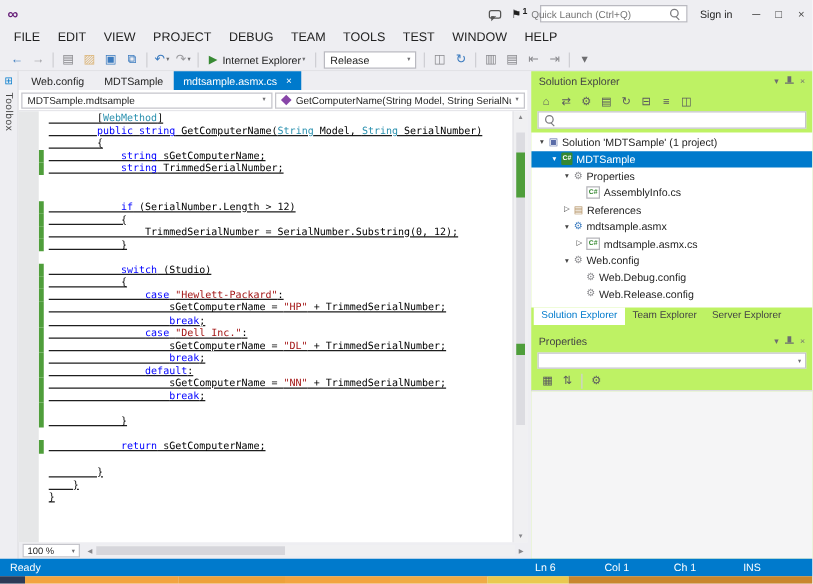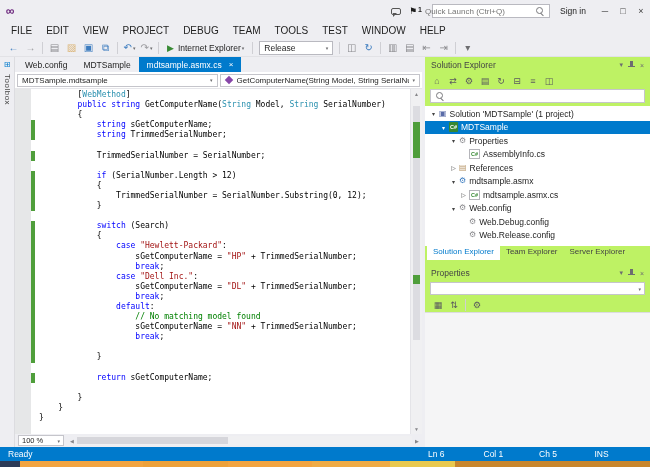--- a/index.html
+++ b/index.html
@@ -57,21 +57,21 @@
   .combo { flex:1; height:13px; border:1px solid #c5c5cb; display:flex; align-items:center; font-size:8px;
            padding:0 4px; overflow:hidden; white-space:nowrap; min-width:0; }
   .combo .val { overflow:hidden; white-space:nowrap; }
   .combo .caret { margin-left:auto; font-size:5px; color:#6d6d70; padding-left:3px; }
   .method-ic { width:6px; height:6px; background:#8745a8; transform:rotate(45deg); margin:0 5px 0 1px; flex:none; }
 
   .editor-wrap { flex:1; display:flex; background:#fff; min-height:0; }
   .gutter { width:16px; flex:none; background:#e6e7e8; }
   .code { flex:1; min-width:0; overflow:hidden; padding-top:1px; }
   .code-line { display:flex; height:10.1px; line-height:10.1px; white-space:pre;
-               font-family:"DejaVu Sans Mono","Liberation Mono",monospace; font-size:8px; }
+               font-family:"DejaVu Sans Mono","Liberation Mono",monospace; font-size:8px;text-decoration:underline; }
   .chg { width:4px; flex:none; margin-right:4px; }
   .chg.on { background:#4f9e3b; }
   .tok-k { color:#0000ff; } .tok-t { color:#2b91af; } .tok-s { color:#a31515; }
   .tok-c { color:#008000; } .tok-p { color:#000; }
 
   .vscroll { width:12px; flex:none; display:flex; flex-direction:column; background:#f0f0f2; border-left:1px solid #e4e4e8; }
   .vscroll .arr { height:10px; line-height:10px; text-align:center; font-size:5px; color:#86868a; }
   .vscroll .track { flex:1; position:relative; }
   .vscroll .thumb { position:absolute; left:2px; right:2px; top:2%; height:72%; background:#dcdce1; }
   .vscroll .mark { position:absolute; left:2px; right:2px; background:#4f9e3b; }
@@ -223,37 +223,35 @@
       </div>
       <div class="editor-wrap">
         <div class="gutter"></div>
         <div class="code">
             <div class="code-line"><span class="chg"></span><span class="code-text"><span class="tok-p">        [</span><span class="tok-t">WebMethod</span><span class="tok-p">]</span></span></div>
             <div class="code-line"><span class="chg"></span><span class="code-text"><span class="tok-p">        </span><span class="tok-k">public</span><span class="tok-p"> </span><span class="tok-k">string</span><span class="tok-p"> GetComputerName(</span><span class="tok-t">String</span><span class="tok-p"> Model, </span><span class="tok-t">String</span><span class="tok-p"> SerialNumber)</span></span></div>
             <div class="code-line"><span class="chg"></span><span class="code-text"><span class="tok-p">        {</span></span></div>
             <div class="code-line"><span class="chg on"></span><span class="code-text"><span class="tok-p">            </span><span class="tok-k">string</span><span class="tok-p"> sGetComputerName;</span></span></div>
             <div class="code-line"><span class="chg on"></span><span class="code-text"><span class="tok-p">            </span><span class="tok-k">string</span><span class="tok-p"> TrimmedSerialNumber;</span></span></div>
             <div class="code-line"><span class="chg"></span><span class="code-text"></span></div>
-            <div class="code-line"><span class="chg on"></span><span class="code-text"><span class="tok-p">            TrimmedSerialNumber = SerialNumber;</span></span></div>
             <div class="code-line"><span class="chg"></span><span class="code-text"></span></div>
             <div class="code-line"><span class="chg on"></span><span class="code-text"><span class="tok-p">            </span><span class="tok-k">if</span><span class="tok-p"> (SerialNumber.Length &gt; 12)</span></span></div>
             <div class="code-line"><span class="chg on"></span><span class="code-text"><span class="tok-p">            {</span></span></div>
             <div class="code-line"><span class="chg on"></span><span class="code-text"><span class="tok-p">                TrimmedSerialNumber = SerialNumber.Substring(0, 12);</span></span></div>
             <div class="code-line"><span class="chg on"></span><span class="code-text"><span class="tok-p">            }</span></span></div>
             <div class="code-line"><span class="chg"></span><span class="code-text"></span></div>
-            <div class="code-line"><span class="chg on"></span><span class="code-text"><span class="tok-p">            </span><span class="tok-k">switch</span><span class="tok-p"> (Search)</span></span></div>
+            <div class="code-line"><span class="chg on"></span><span class="code-text"><span class="tok-p">            </span><span class="tok-k">switch</span><span class="tok-p"> (Studio)</span></span></div>
             <div class="code-line"><span class="chg on"></span><span class="code-text"><span class="tok-p">            {</span></span></div>
             <div class="code-line"><span class="chg on"></span><span class="code-text"><span class="tok-p">                </span><span class="tok-k">case</span><span class="tok-p"> </span><span class="tok-s">"Hewlett-Packard"</span><span class="tok-p">:</span></span></div>
             <div class="code-line"><span class="chg on"></span><span class="code-text"><span class="tok-p">                    sGetComputerName = </span><span class="tok-s">"HP"</span><span class="tok-p"> + TrimmedSerialNumber;</span></span></div>
             <div class="code-line"><span class="chg on"></span><span class="code-text"><span class="tok-p">                    </span><span class="tok-k">break</span><span class="tok-p">;</span></span></div>
             <div class="code-line"><span class="chg on"></span><span class="code-text"><span class="tok-p">                </span><span class="tok-k">case</span><span class="tok-p"> </span><span class="tok-s">"Dell Inc."</span><span class="tok-p">:</span></span></div>
             <div class="code-line"><span class="chg on"></span><span class="code-text"><span class="tok-p">                    sGetComputerName = </span><span class="tok-s">"DL"</span><span class="tok-p"> + TrimmedSerialNumber;</span></span></div>
             <div class="code-line"><span class="chg on"></span><span class="code-text"><span class="tok-p">                    </span><span class="tok-k">break</span><span class="tok-p">;</span></span></div>
             <div class="code-line"><span class="chg on"></span><span class="code-text"><span class="tok-p">                </span><span class="tok-k">default</span><span class="tok-p">:</span></span></div>
-            <div class="code-line"><span class="chg on"></span><span class="code-text"><span class="tok-p">                    </span><span class="tok-c">// No matching model found</span></span></div>
             <div class="code-line"><span class="chg on"></span><span class="code-text"><span class="tok-p">                    sGetComputerName = </span><span class="tok-s">"NN"</span><span class="tok-p"> + TrimmedSerialNumber;</span></span></div>
             <div class="code-line"><span class="chg on"></span><span class="code-text"><span class="tok-p">                    </span><span class="tok-k">break</span><span class="tok-p">;</span></span></div>
             <div class="code-line"><span class="chg on"></span><span class="code-text"></span></div>
             <div class="code-line"><span class="chg on"></span><span class="code-text"><span class="tok-p">            }</span></span></div>
             <div class="code-line"><span class="chg"></span><span class="code-text"></span></div>
             <div class="code-line"><span class="chg on"></span><span class="code-text"><span class="tok-p">            </span><span class="tok-k">return</span><span class="tok-p"> sGetComputerName;</span></span></div>
             <div class="code-line"><span class="chg"></span><span class="code-text"></span></div>
             <div class="code-line"><span class="chg"></span><span class="code-text"><span class="tok-p">        }</span></span></div>
             <div class="code-line"><span class="chg"></span><span class="code-text"><span class="tok-p">    }</span></span></div>
             <div class="code-line"><span class="chg"></span><span class="code-text"><span class="tok-p">}</span></span></div>
@@ -384,21 +382,21 @@
         </div>
       <div class="props-body"></div>
     </div>
   </div>
 
   <div class="statusbar">
     <span>Ready</span>
     <div class="status-right">
         <span class="scell">Ln 6</span>
         <span class="scell">Col 1</span>
-        <span class="scell">Ch 5</span>
+        <span class="scell">Ch 1</span>
         <span class="scell">INS</span>
       </div>
   </div>
 
   <div class="taskbar">
       <span class="tk-seg" style="width: 3%; background: rgb(44, 58, 86);"></span>
       <span class="tk-seg" style="width: 19%; background: rgb(242, 164, 64);"></span>
       <span class="tk-seg" style="width: 13%; background: rgb(237, 161, 58);"></span>
       <span class="tk-seg" style="width: 13%; background: rgb(242, 164, 64);"></span>
       <span class="tk-seg" style="width: 12%; background: rgb(239, 171, 69);"></span>

